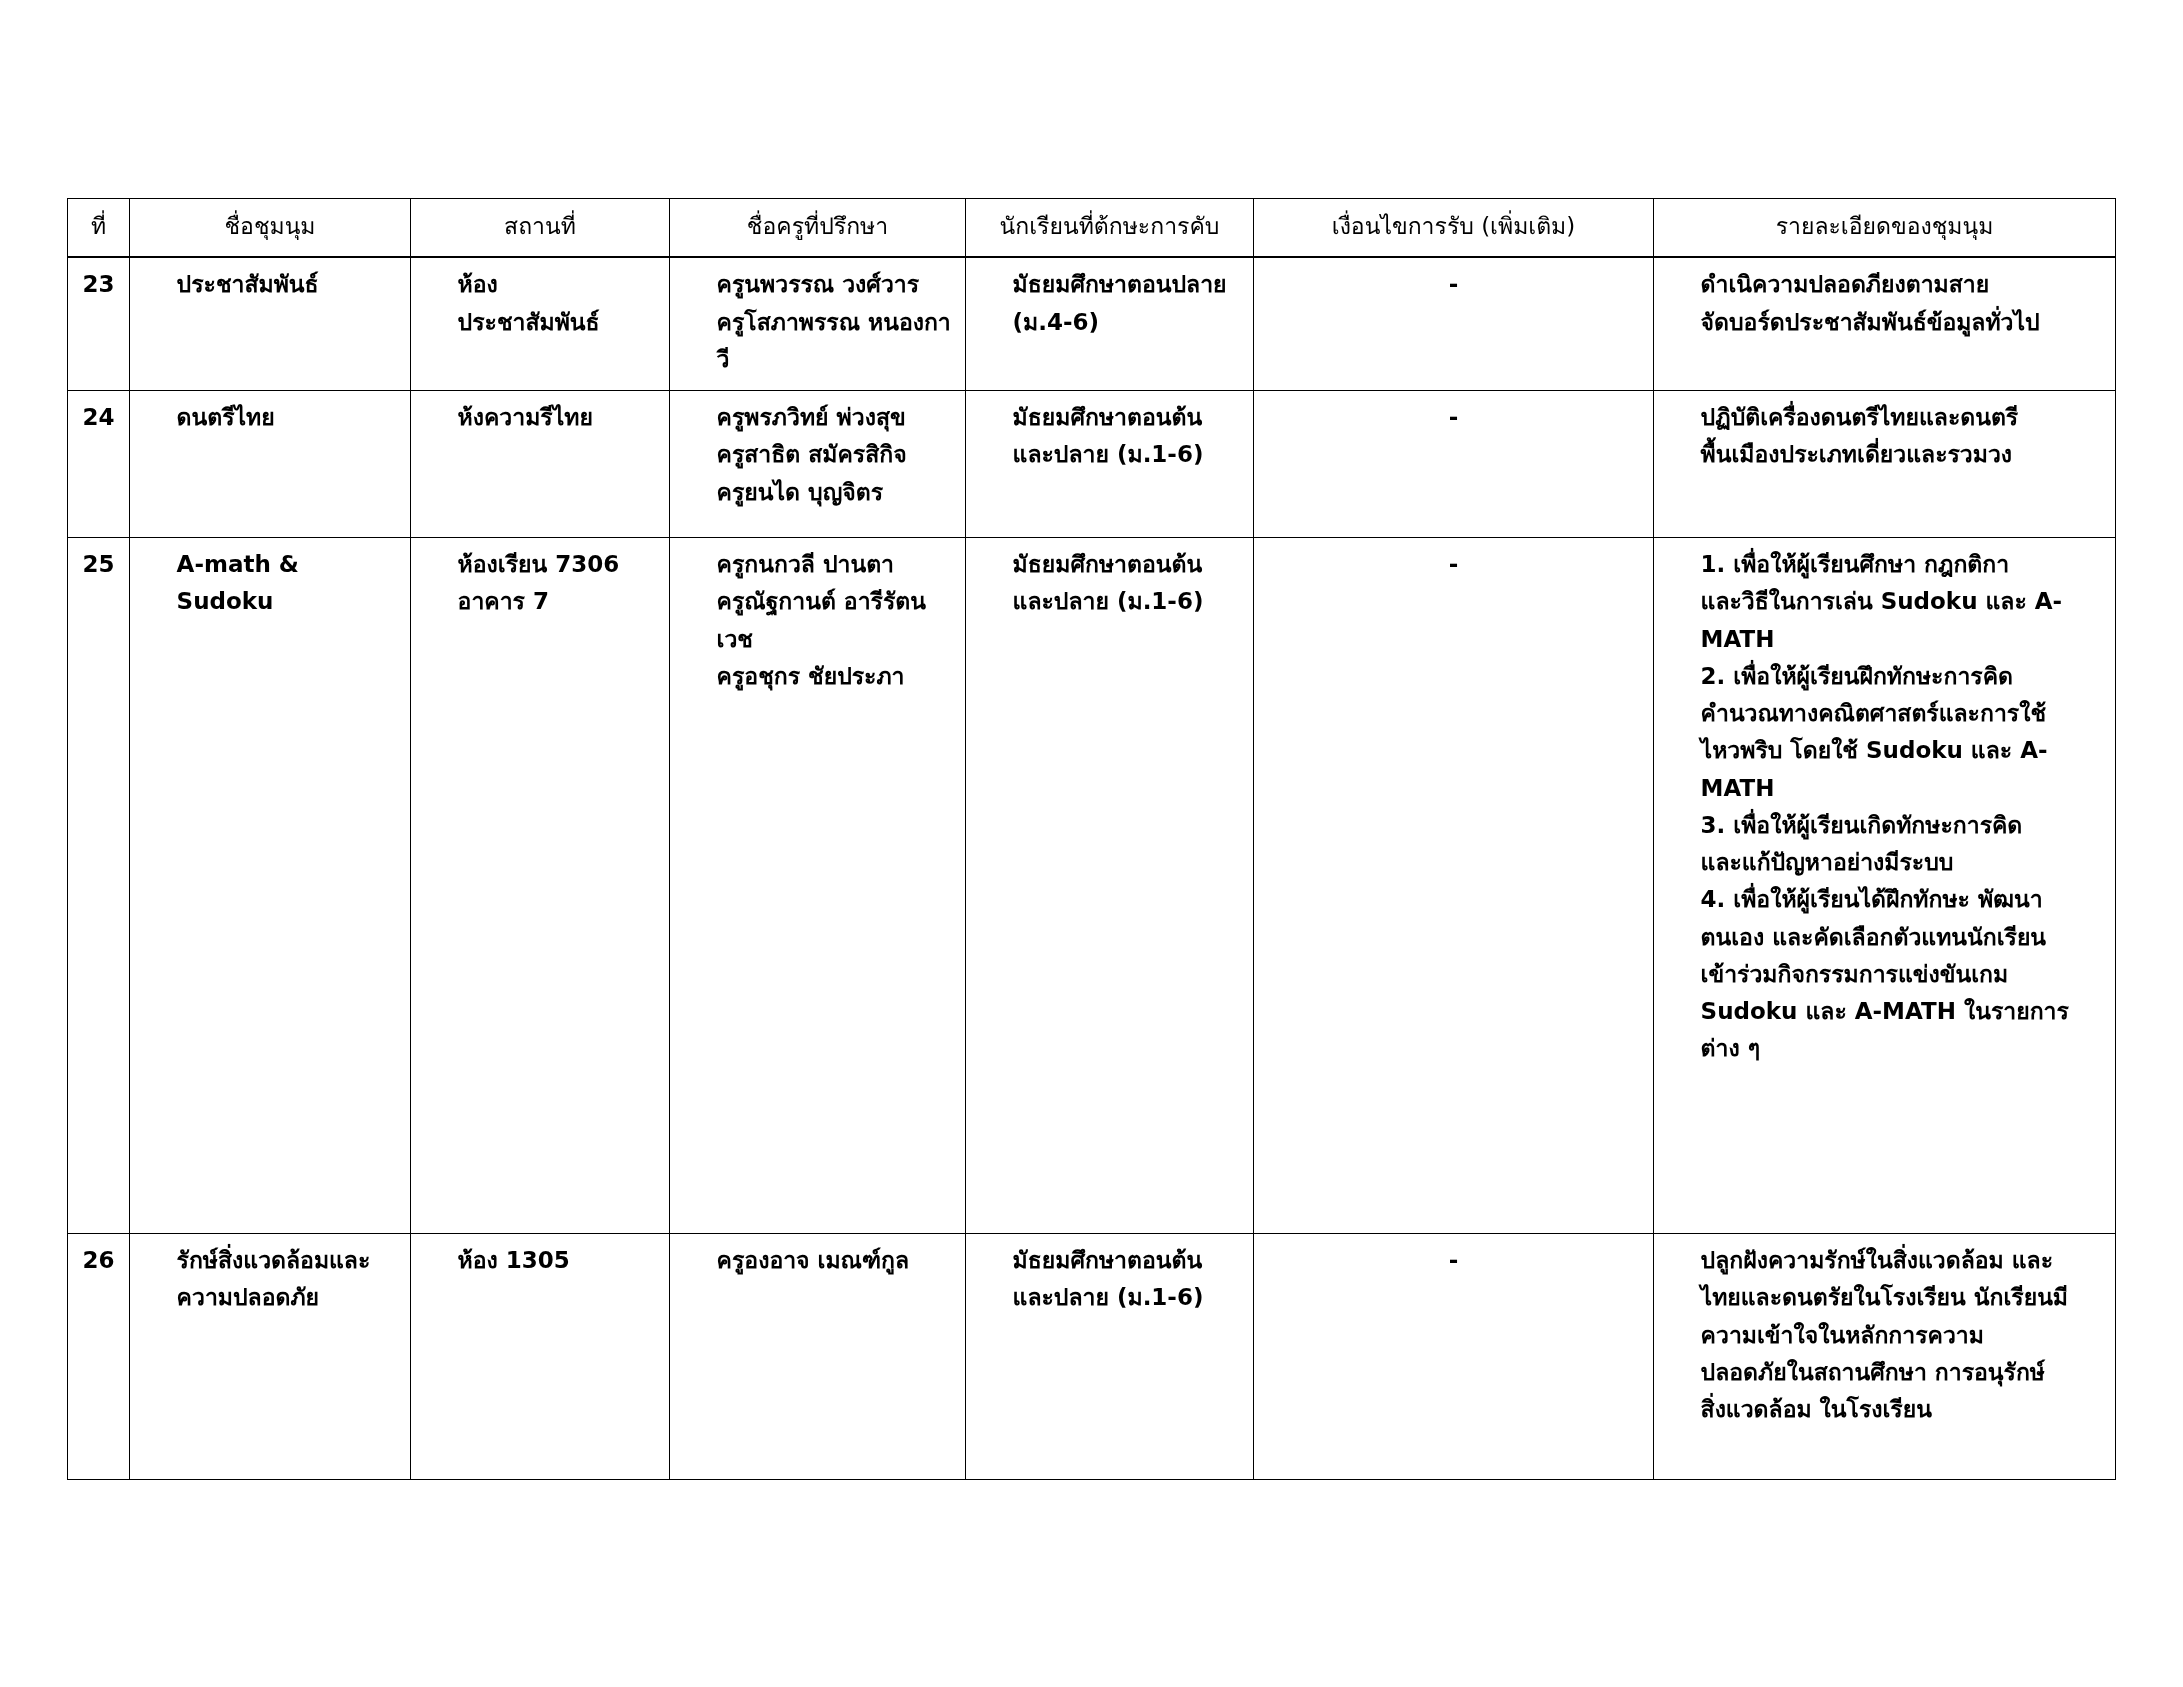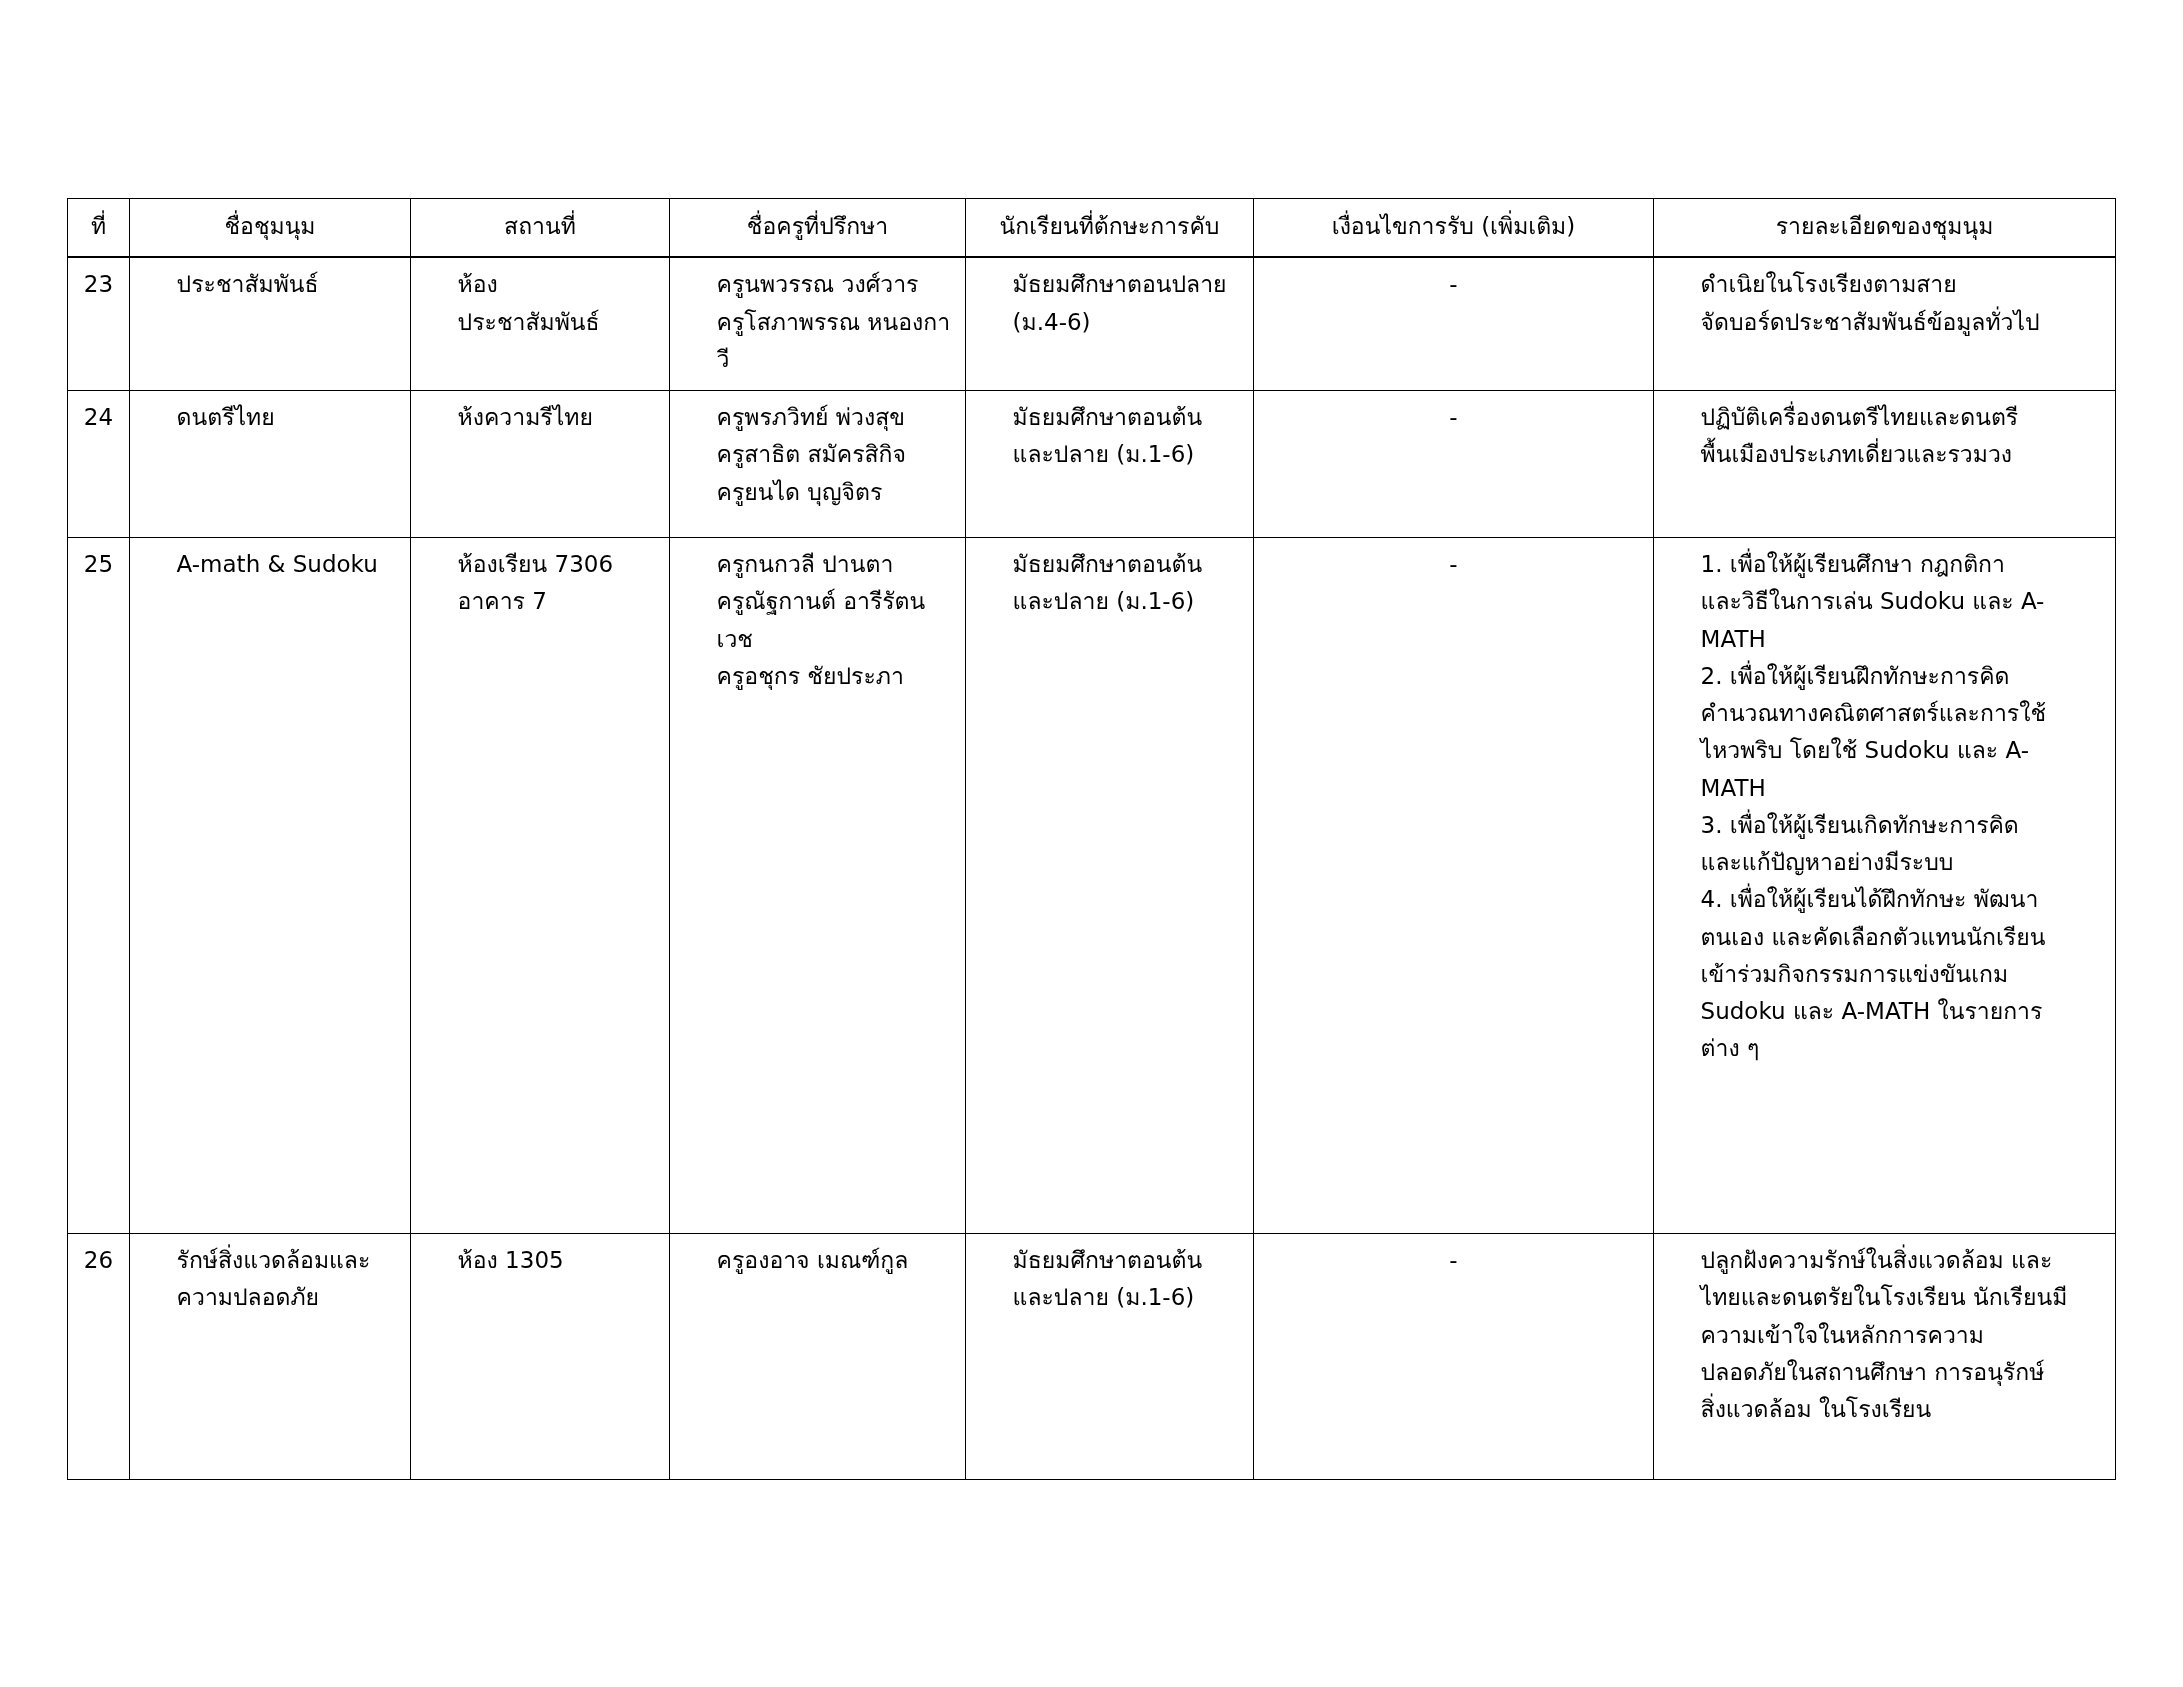--- a/index.html
+++ b/index.html
@@ -36,21 +36,21 @@
     width: 2048px;
     background: #ffffff;
   }
 
   table.club-table th,
   table.club-table td {
     border: 1.3px solid #000000;
     vertical-align: top;
     padding: 8px 10.6px 12px 10.6px;
     line-height: 1.62;
-    font-weight: 400;
+    font-weight: 700;
     font-size: 23px;
   }
 
   table.club-table thead th {
     text-align: center;
     vertical-align: middle;
     padding-top: 5.3px;
     padding-bottom: 8px;
     border-bottom-width: 2.6px;
     font-size: 23px;
@@ -137,21 +137,21 @@
             </td>
           <td class="col-level">
               <div class="cell-lines">
                 <div>มัธยมศึกษาตอนปลาย</div>
                 <div>(ม.4-6)</div>
               </div>
             </td>
           <td class="col-cond">-</td>
           <td class="col-detail">
               <div class="cell-lines">
-                <div>ดำเนิยในโรงเรียงตามสาย</div>
+                <div>ดำเนิความปลอดภียงตามสาย</div>
                 <div>จัดบอร์ดประชาสัมพันธ์ข้อมูลทั่วไป</div>
               </div>
             </td>
         </tr>
         <tr class="row-24">
           <td class="col-no">24</td>
           <td class="col-name">
               <div class="cell-lines">
                 <div>ดนตรีไทย</div>
               </div>

